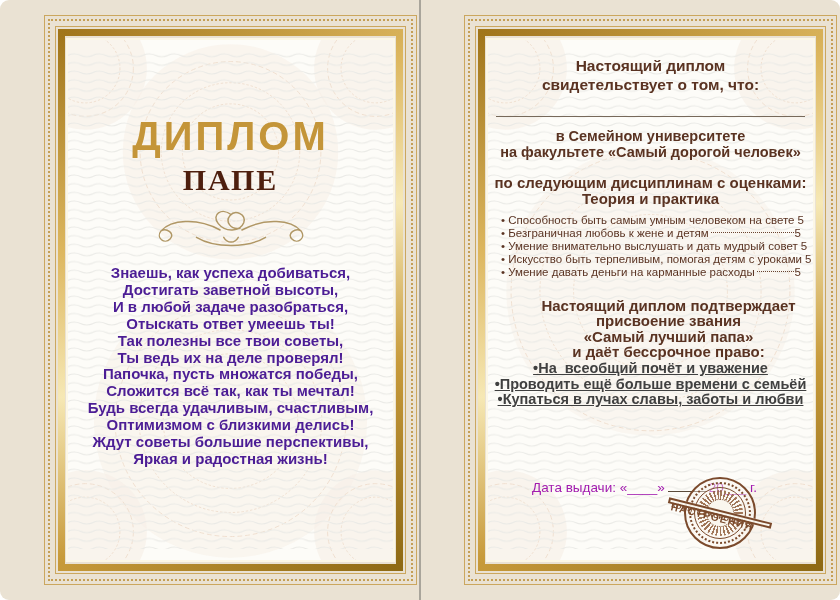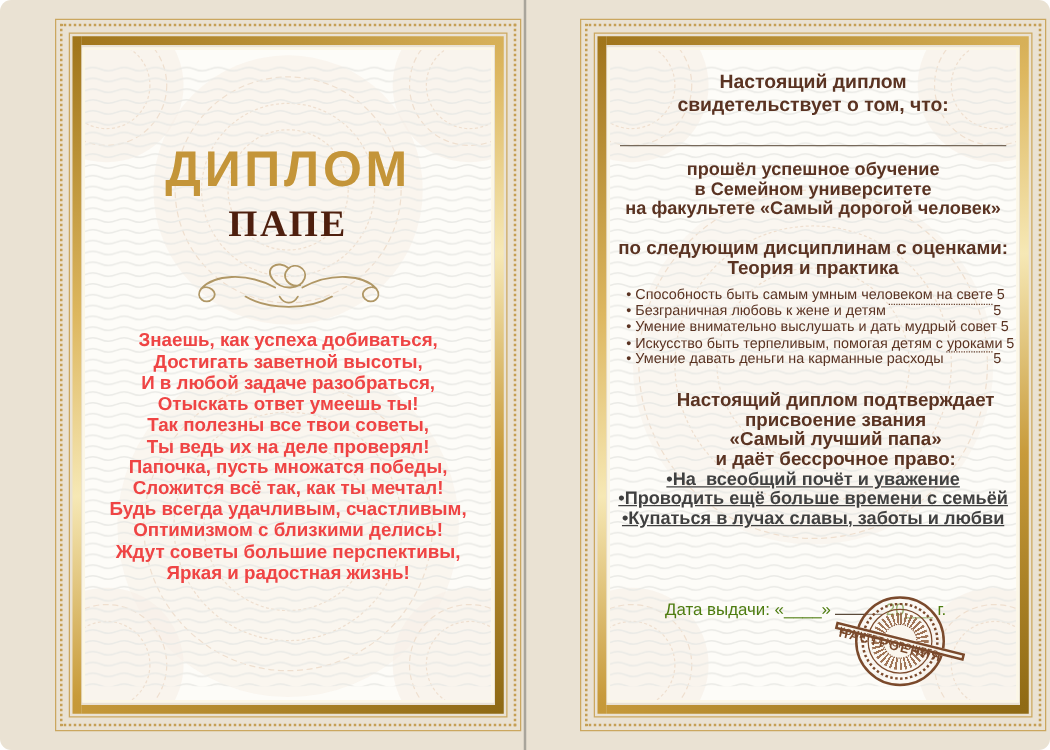--- a/index.html
+++ b/index.html
@@ -23,42 +23,42 @@
   .content { inset:38px; border:2px solid #FCF7E6; background:#FDFCF8; overflow:hidden; }
   .bgsvg { position:absolute; inset:0; width:100%; height:100%; }
   .inner { position:absolute; inset:0; z-index:2; text-align:center; }
 
   
   .title { margin-top:74px; font-size:40px; font-weight:bold; letter-spacing:3px;
            color:#C49539; }
   .subtitle { margin-top:4px; font-family:"Liberation Serif", serif; font-size:30px;
               font-weight:bold; letter-spacing:2px; color:#4E1F0E; }
   .flourish { display:block; margin:6px auto 8px; }
-  .poem p { font-size:15px; font-weight:bold; color:#ef4444; line-height:16.9px; }
+  .poem p { font-size:15px; font-weight:bold; color:#4c1d95; line-height:16.9px; }
 
   
   .r-text { color:#5A3322; }
   .intro { margin-top:16px; }
   .intro p { font-size:15.5px; font-weight:bold; line-height:19px; color:#5A3322; }
   .name-line { margin:22px 8px 0; border-bottom:1.5px solid #77695A; height:1px; }
   .education { margin-top:12px; }
   .education p { font-size:14.5px; font-weight:bold; line-height:15.6px; color:#5A3322; }
   .grades-header { margin-top:15px; }
   .grades-header p { font-size:15px; font-weight:bold; line-height:16px; color:#5A3322; }
   .disc-list { margin:7px 12px 0 13px; }
-  .disc-row { display:flex; align-items:flex-start; line-height:12.9px; }
+  .disc-row { display:flex; align-items:center; line-height:12.9px; }
   .disc-name { font-size:11.5px; color:#5A3322; white-space:nowrap; }
   .disc-leader { flex:1; border-bottom:1.6px dotted #6B4430; margin:0 1px 2px 2px; }
   .disc-grade { font-size:11.5px; color:#5A3322; }
   .award { margin-top:19px;padding-left:36px; }
   .award p { font-size:15px; font-weight:bold; line-height:15.4px; color:#5A3322; }
   .rights { margin-top:2px; }
   .rights p { font-size:14.5px; font-weight:bold; line-height:15.4px; color:#404040;text-decoration:underline; }
   .date-row { position:absolute; left:44px; right:56px; top:440px; display:flex;
-              align-items:flex-end; font-size:13.5px; color:#4d7c0f; z-index:2; }
+              align-items:flex-end; font-size:13.5px; color:#a21caf; z-index:2; }
   .date-line { flex:1; border-bottom:1px solid #5A4A3A; margin:0 3px 3px; }
 
   
   .stamp { position:absolute; left:196px; top:437px; width:72px; height:72px; z-index:4; }
   .stamp div { position:absolute; }
   .s-ring1 { inset:0; border:2px solid #7B4A2C; border-radius:50%;
              background:rgba(250,247,240,0.45); }
   .s-dots  { inset:5px; border:2px dotted #7B4A2C; border-radius:50%; }
   .s-ring2 { inset:10px; border:1px solid #7B4A2C; border-radius:50%; }
   .s-rays  { inset:13px; border-radius:50%; opacity:.8;
@@ -180,21 +180,20 @@
         </g>
         <rect x="0" y="0" width="338" height="518" fill="url(#wavesR)"></rect>
       </svg>
       <div class="inner r-text">
         <div class="intro">
           <p>Настоящий диплом</p>
           <p>свидетельствует о том, что:</p>
         </div>
         <div class="name-line"></div>
         <div class="education">
-          <p>прошёл успешное обучение</p>
           <p>в Семейном университете</p>
           <p>на факультете «Самый дорогой человек»</p>
         </div>
         <div class="grades-header">
           <p>по следующим дисциплинам с оценками:</p>
           <p>Теория и практика</p>
         </div>
         <div class="disc-list">
           <div class="disc-row">
             <span class="disc-name">• Способность быть самым умным человеком на свете</span>

